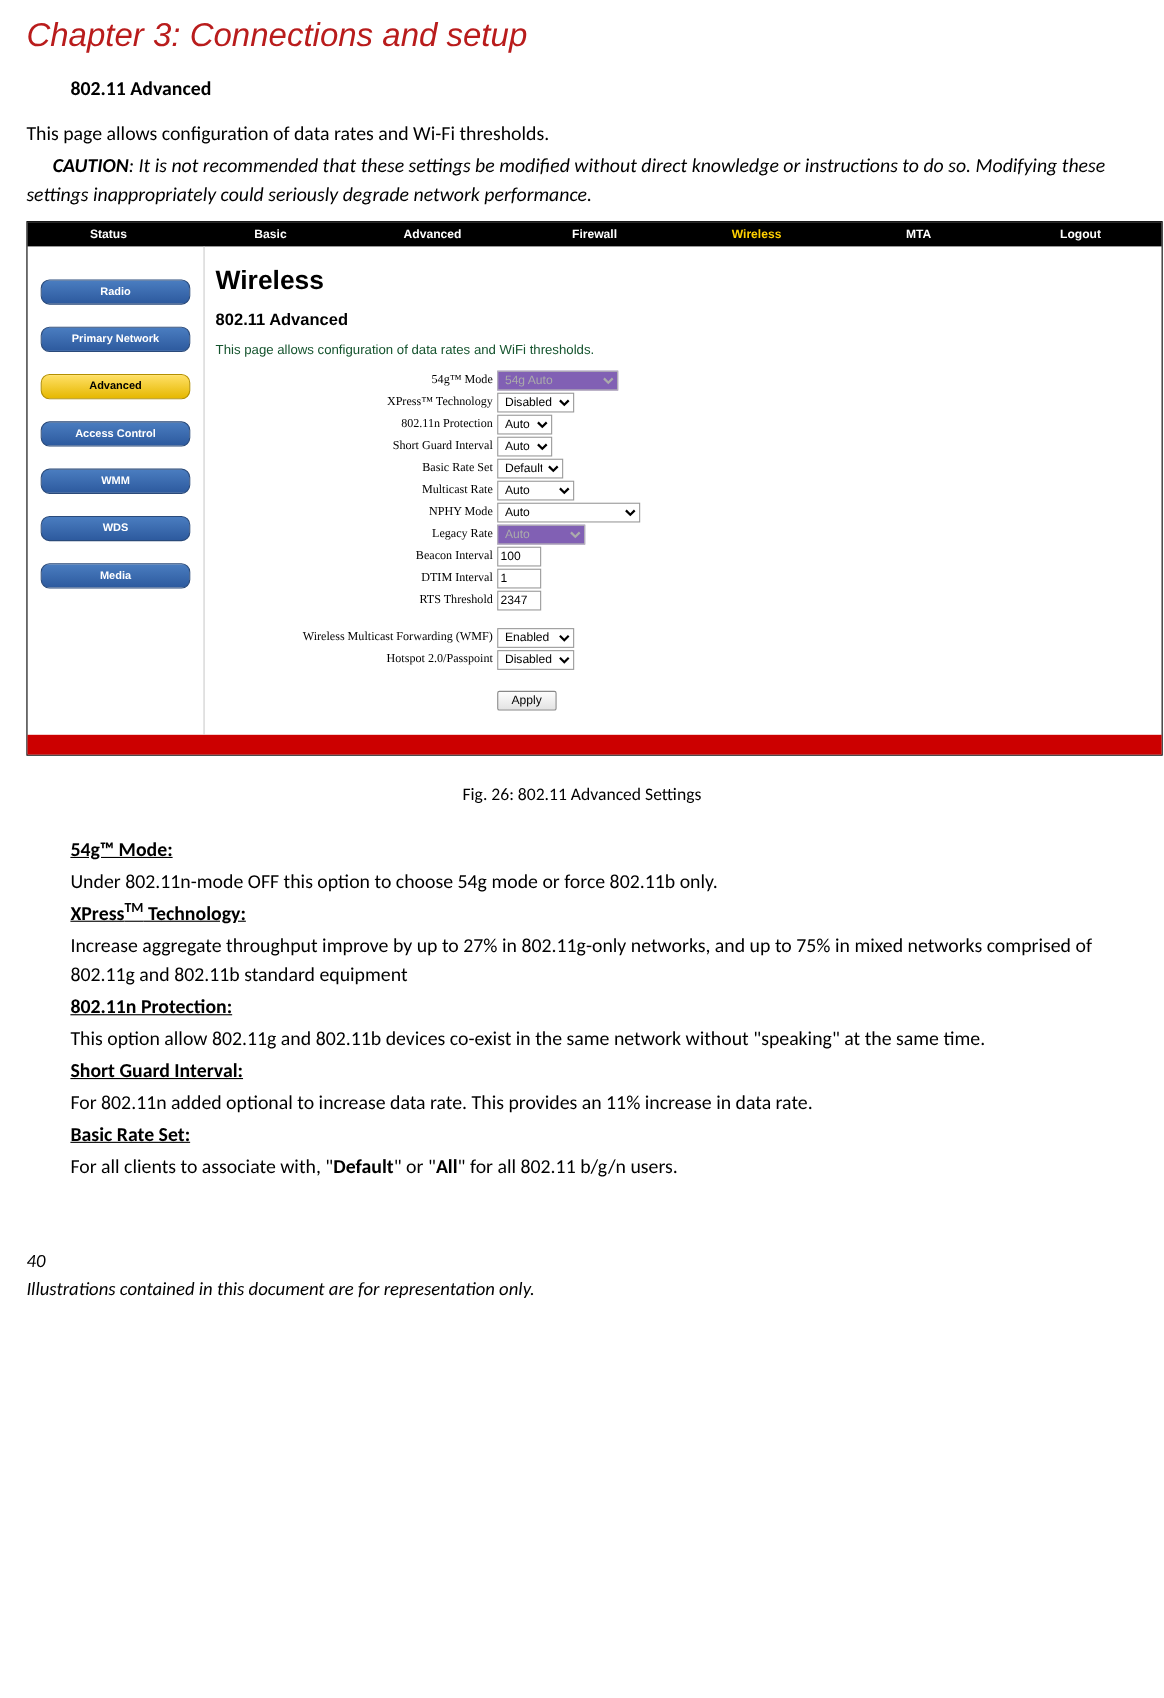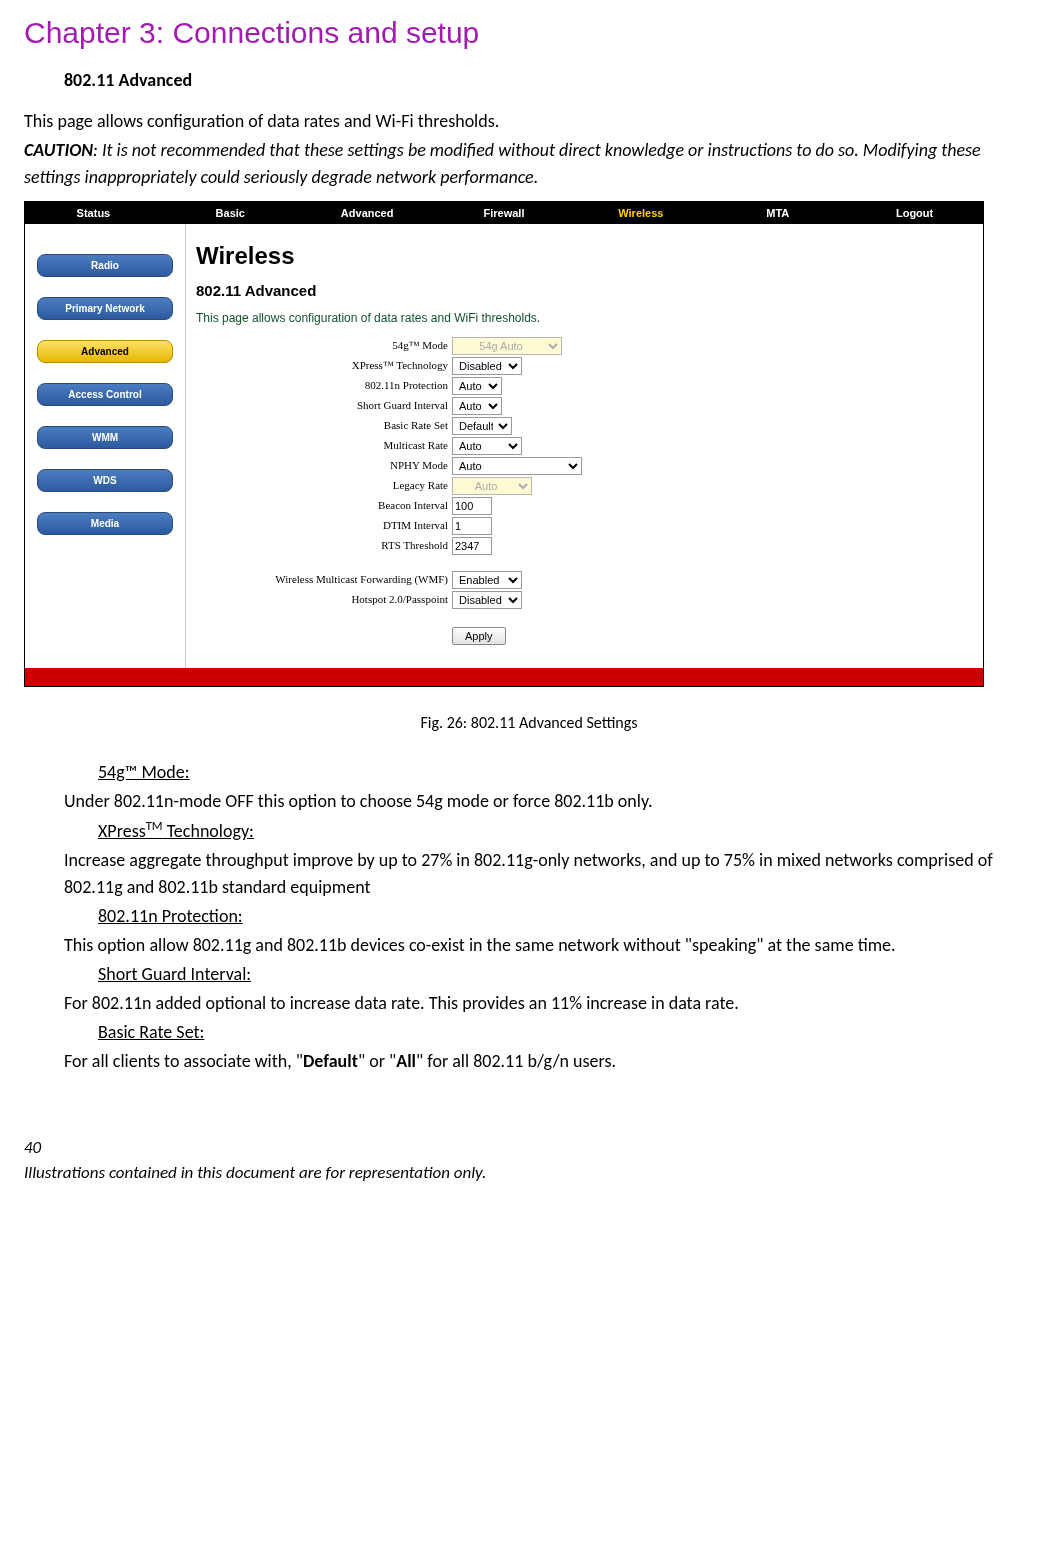--- a/index.html
+++ b/index.html
@@ -8,40 +8,41 @@
     font-size: 18px;
     color: #000;
     background: #fff;
     width: 1058px;
     padding: 10px 24px 20px 24px;
     line-height: 1.5;
   }
   .chapter-title {
     font-family: Verdana, Geneva, sans-serif;
     font-size: 30px;
-    color: #a21caf;
+    color: #b91c1c;
     margin-bottom: 12px;
     font-weight: normal;
+    font-style: italic;
   }
   .section-title {
     font-weight: bold;
     font-size: 18px;
     margin-left: 40px;
     margin-bottom: 14px;
   }
   .intro { margin-bottom: 2px; }
   .caution {
     font-style: italic;
     margin-bottom: 10px;
   }
-  .caution .label { font-weight: bold; font-style: italic; }
+  .caution .label { font-weight: bold; font-style: italic; margin-left: 24px; }
   
   .router-shot {
     border: 1px solid #000;
-    width: 960px;
+    width: 1033px;
     margin: 4px 0 24px 0;
     background: #fff;
     font-family: Arial, Helvetica, sans-serif;
   }
   .router-topbar {
     background: #000;
     color: #fff;
     height: 22px;
     display: flex;
     align-items: center;
@@ -91,38 +92,38 @@
   }
   .form-row .flabel { width: 256px; text-align: right; padding-right: 4px; }
   .form-row select, .form-row input[type=text] {
     font-size: 11px;
     height: 18px;
     border: 1px solid #999;
     background: #fff;
     padding: 0 2px;
     font-family: Arial, sans-serif;
   }
-  .form-row select.disabled, .form-row input.disabled { color: #888; background: #fef9c3; text-align: center; }
+  .form-row select.disabled, .form-row input.disabled { color: #888; background: #4c1d95; }
   .apply-row { margin: 12px 0 6px 256px; }
   .apply-row button {
     font-size: 11px;
     padding: 2px 12px;
     background: linear-gradient(#fdfdfd,#e3e3e3);
     border: 1px solid #888;
     border-radius: 2px;
   }
   .router-bottombar { height: 18px; background: #c00; }
   
   .fig-caption {
     text-align: center;
     font-size: 16px;
     margin-bottom: 24px;
   }
   .defs { margin: 0 40px; }
-  .defs .term { font-weight: normal; text-decoration: underline; margin-left: 34px; }
+  .defs .term { font-weight: bold; text-decoration: underline; }
   .defs p { margin-bottom: 2px; }
   .footer {
     margin-top: 60px;
     font-style: italic;
     font-size: 17px;
   }
   .footer .pnum { font-style: italic; }
   sup { font-size: 0.7em; }
 </style>
 </head>

